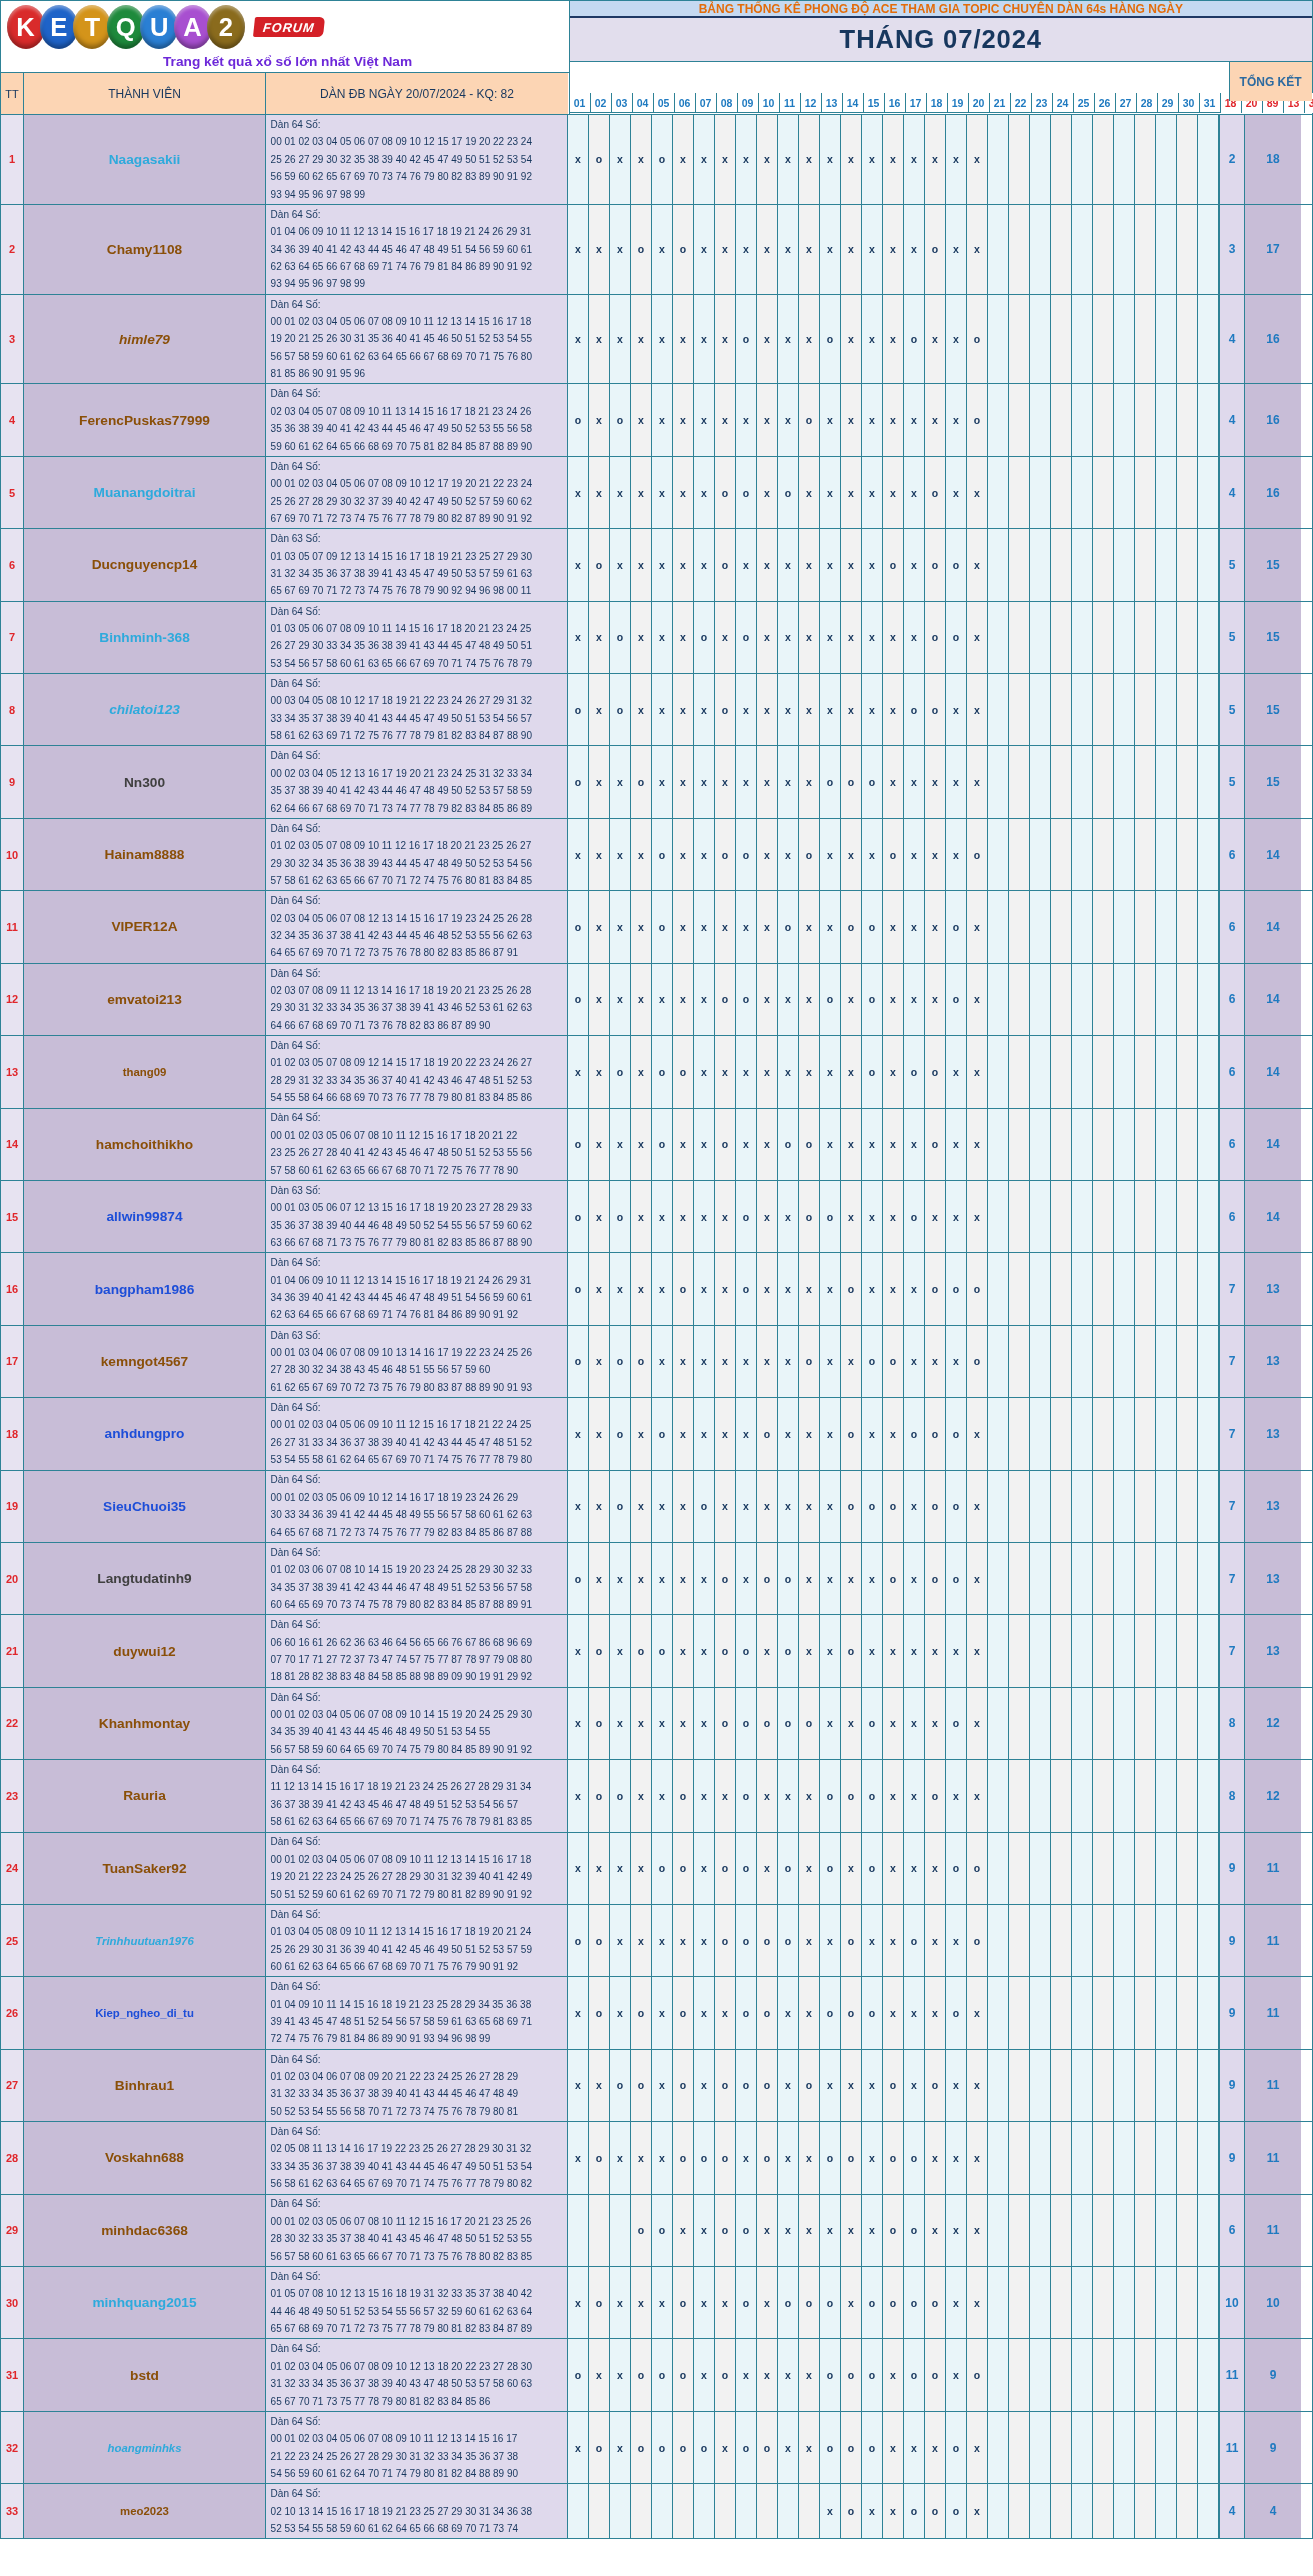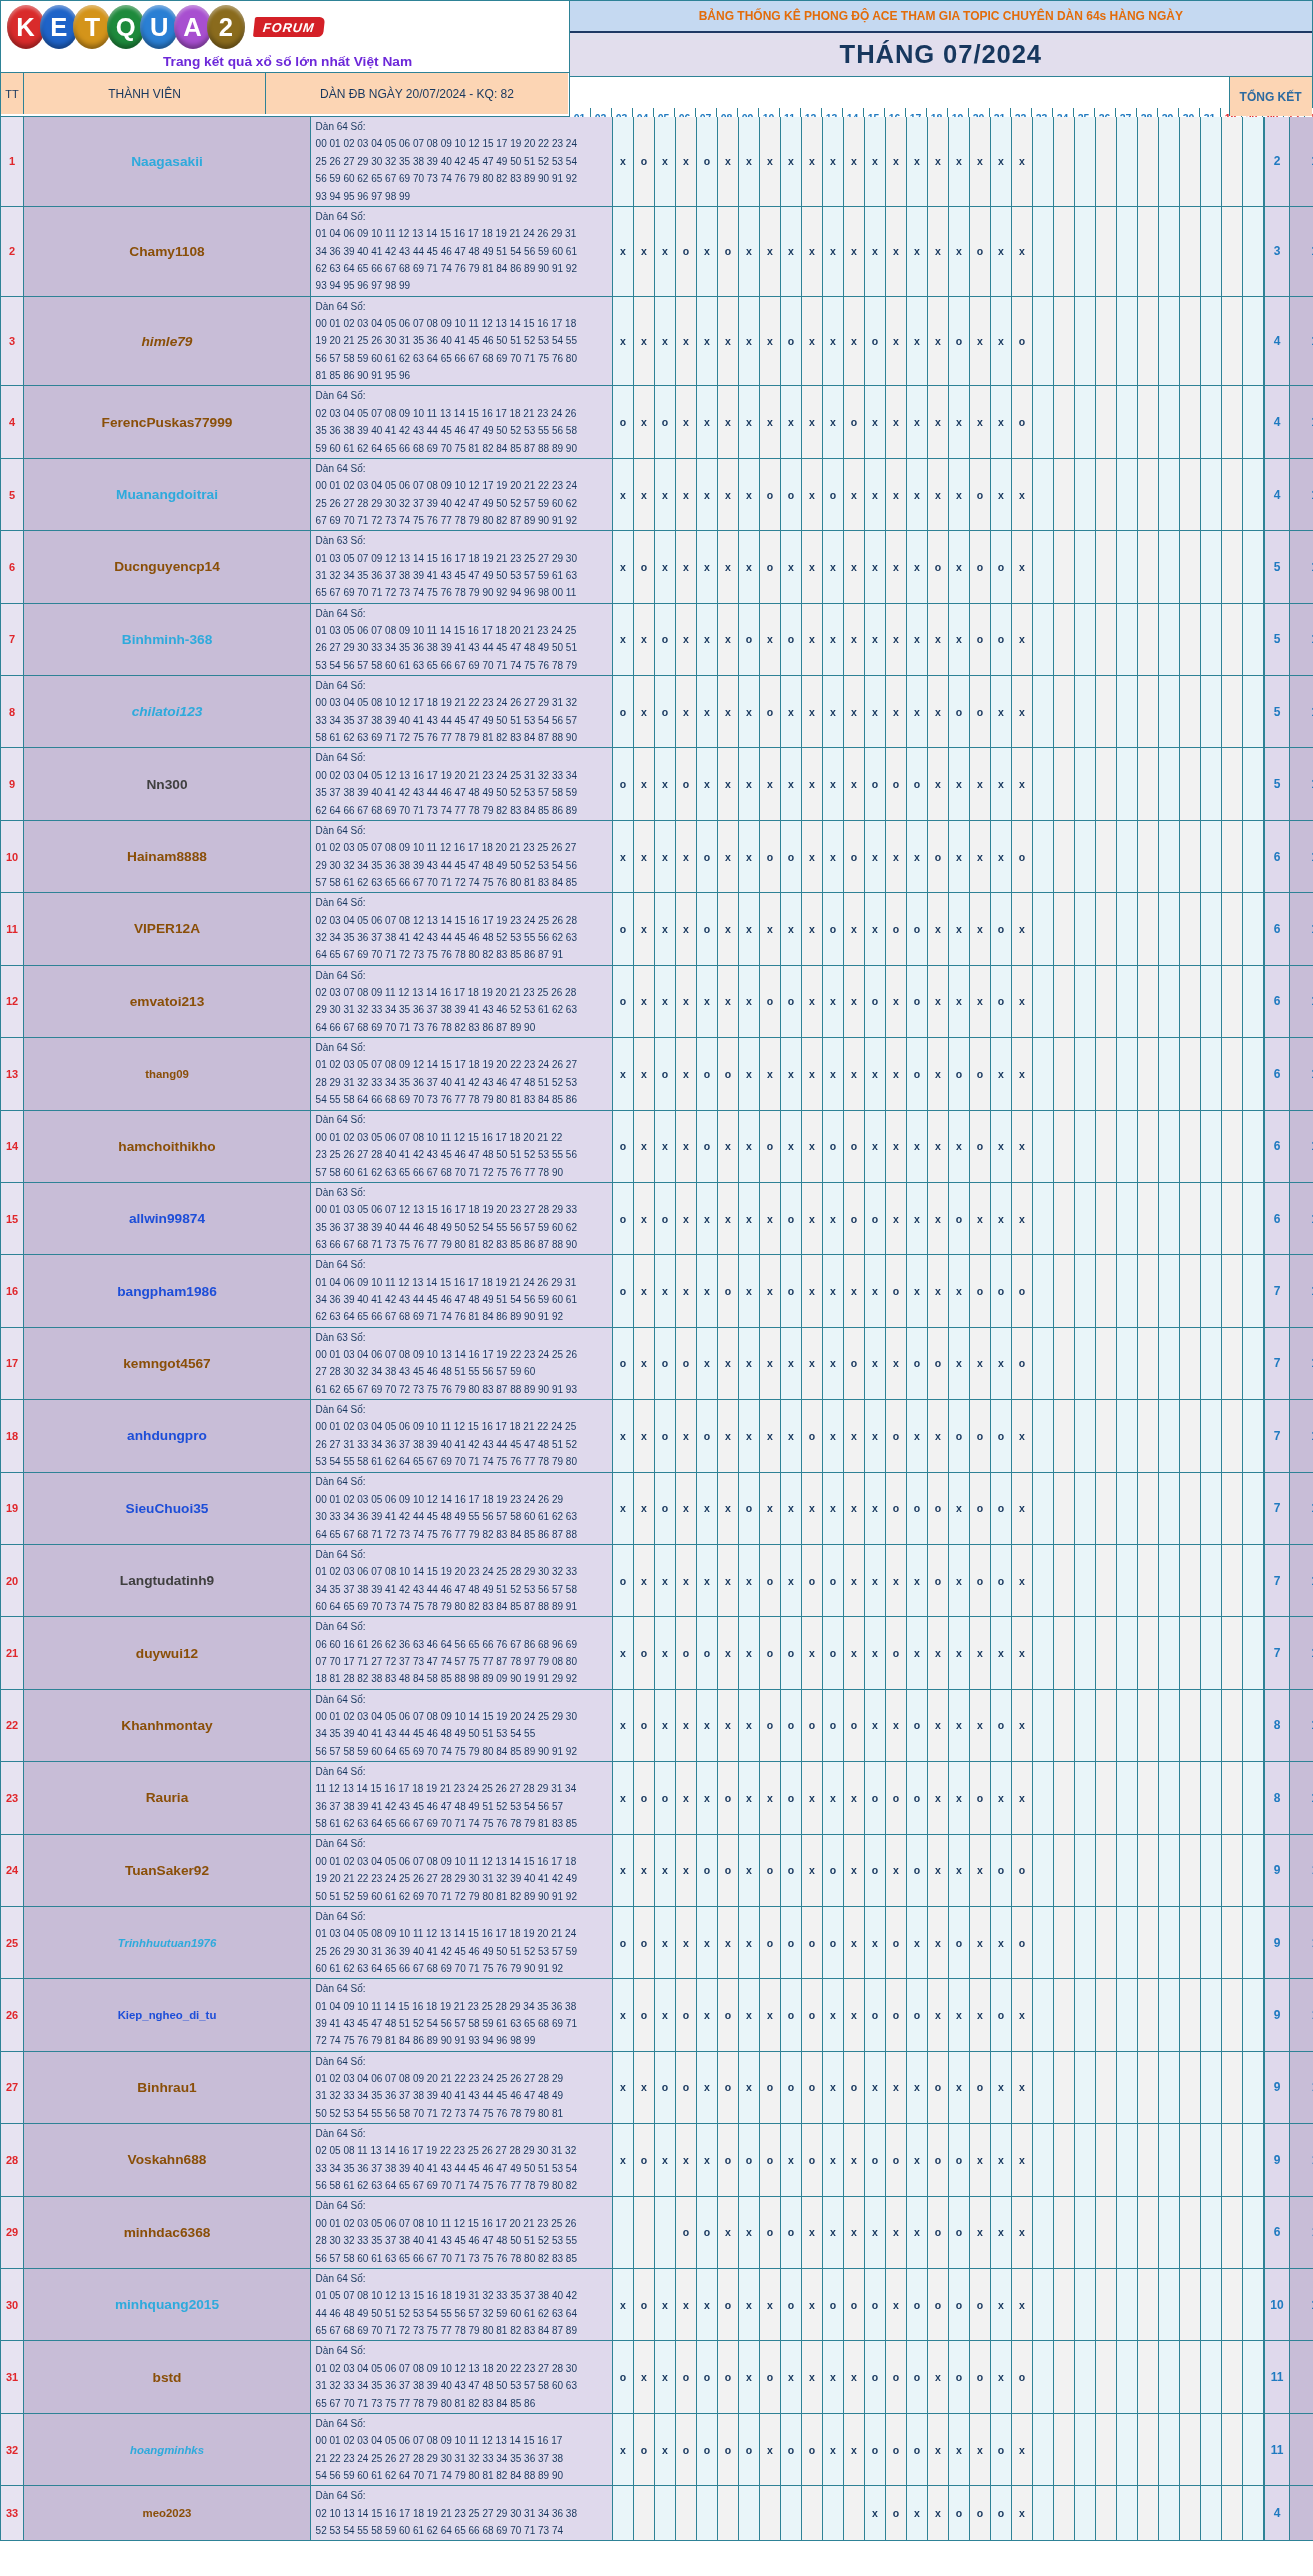--- a/index.html
+++ b/index.html
@@ -22,39 +22,39 @@
   .logo-letter:first-child{margin-left:0}
   .forum-badge{margin-left:9.1px;background:#d42027;color:#fff;font-style:italic;font-weight:bold;
     font-size:12.8px;padding:2.7px 9.1px;transform:skew(-6deg);border-radius:1.8px 5.5px 5.5px 1.8px;letter-spacing:0.9px;}
   .tagline{font-weight:bold;font-size:13.7px;color:#6d28d9;text-align:center;margin-top:1.8px;}
   .left-heads{height:42px;display:flex;border-top:1.8px solid var(--teal);}
   .hcell{background:var(--peach);color:var(--navy);font-weight:normal;display:flex;align-items:center;justify-content:center;font-size:12px;}
   .h-tt{width:23px;border-right:1.8px solid var(--teal);font-size:11px;}
   .h-member{width:242px;border-right:1.8px solid var(--teal);}
   .h-dan{width:302px;}
   .right-stack{width:743px;display:flex;flex-direction:column;}
-  .title-bar{height:32px;background:var(--titlebg);border-bottom:2.7px solid #1f3864;
+  .title-bar{height:17px;background:var(--titlebg);border-bottom:2.7px solid #1f3864;
     display:flex;align-items:center;justify-content:center;color:#e36c0a;font-weight:bold;font-size:12px;}
   .month-bar{height:43px;background:var(--monthbg);display:flex;align-items:center;justify-content:center;
     color:var(--navy);font-weight:bold;font-size:25.6px;letter-spacing:0.9px;}
   .band{height:40px;display:flex;border-top:1.8px solid var(--teal);}
   .days-grid{width:659px;display:flex;flex-direction:row;margin-top:31px;}
   .days-row,.res-row{display:flex;height:20px;}
   .days-row{border-bottom:1.8px solid var(--teal);}
   .dh{width:21px;flex:none;background:#fff;border-right:0.9px solid var(--teal);
     display:flex;align-items:center;justify-content:center;font-weight:bold;font-size:10.5px;color:var(--blue);}
   .rh{color:var(--red);}
   .tongket-label{width:83px;background:var(--peach);border-left:1.8px solid var(--teal);
     display:flex;align-items:center;justify-content:center;color:#2c6aa0;font-weight:bold;font-size:12px;}
 
   
   .row{display:flex;border-top:1.8px solid var(--teal);}
   .c-tt{width:23px;flex:none;background:var(--lav1);color:var(--red);font-weight:bold;font-size:11px;
     display:flex;align-items:center;justify-content:center;border-right:1.8px solid var(--teal);}
-  .c-member{width:287px;flex:none;background:var(--lav2);display:flex;align-items:center;justify-content:center;
+  .c-member{width:242px;flex:none;background:var(--lav2);display:flex;align-items:center;justify-content:center;
     border-right:1.8px solid var(--teal);font-weight:bold;font-size:13.7px;text-align:center;}
   .c-member.cyan{color:#2eaadc}.c-member.orange{color:#404040}.c-member.brown{color:#8a4f08}
   .c-member.black{color:#1d4ed8}.c-member.italic{font-style:italic}.c-member.small{font-size:11.4px}
   .c-dan{width:302px;flex:none;background:var(--lav3);color:var(--navy);font-size:10px;
     padding:0.9px 1.8px 0.9px 4.6px;border-right:1.8px solid var(--teal);}
   .dan-label,.dan-line{line-height:17.4px;white-space:nowrap;}
   .dc{width:21px;flex:none;border-right:0.9px solid var(--teal);display:flex;align-items:center;justify-content:center;
     color:var(--navy);font-weight:bold;font-size:10.5px;}
   .dc.alt0{background:var(--cy)} .dc.alt1{background:var(--wh)}
   .c-to{width:25px;flex:none;background:var(--lav3);border-left:0.9px solid var(--teal);

